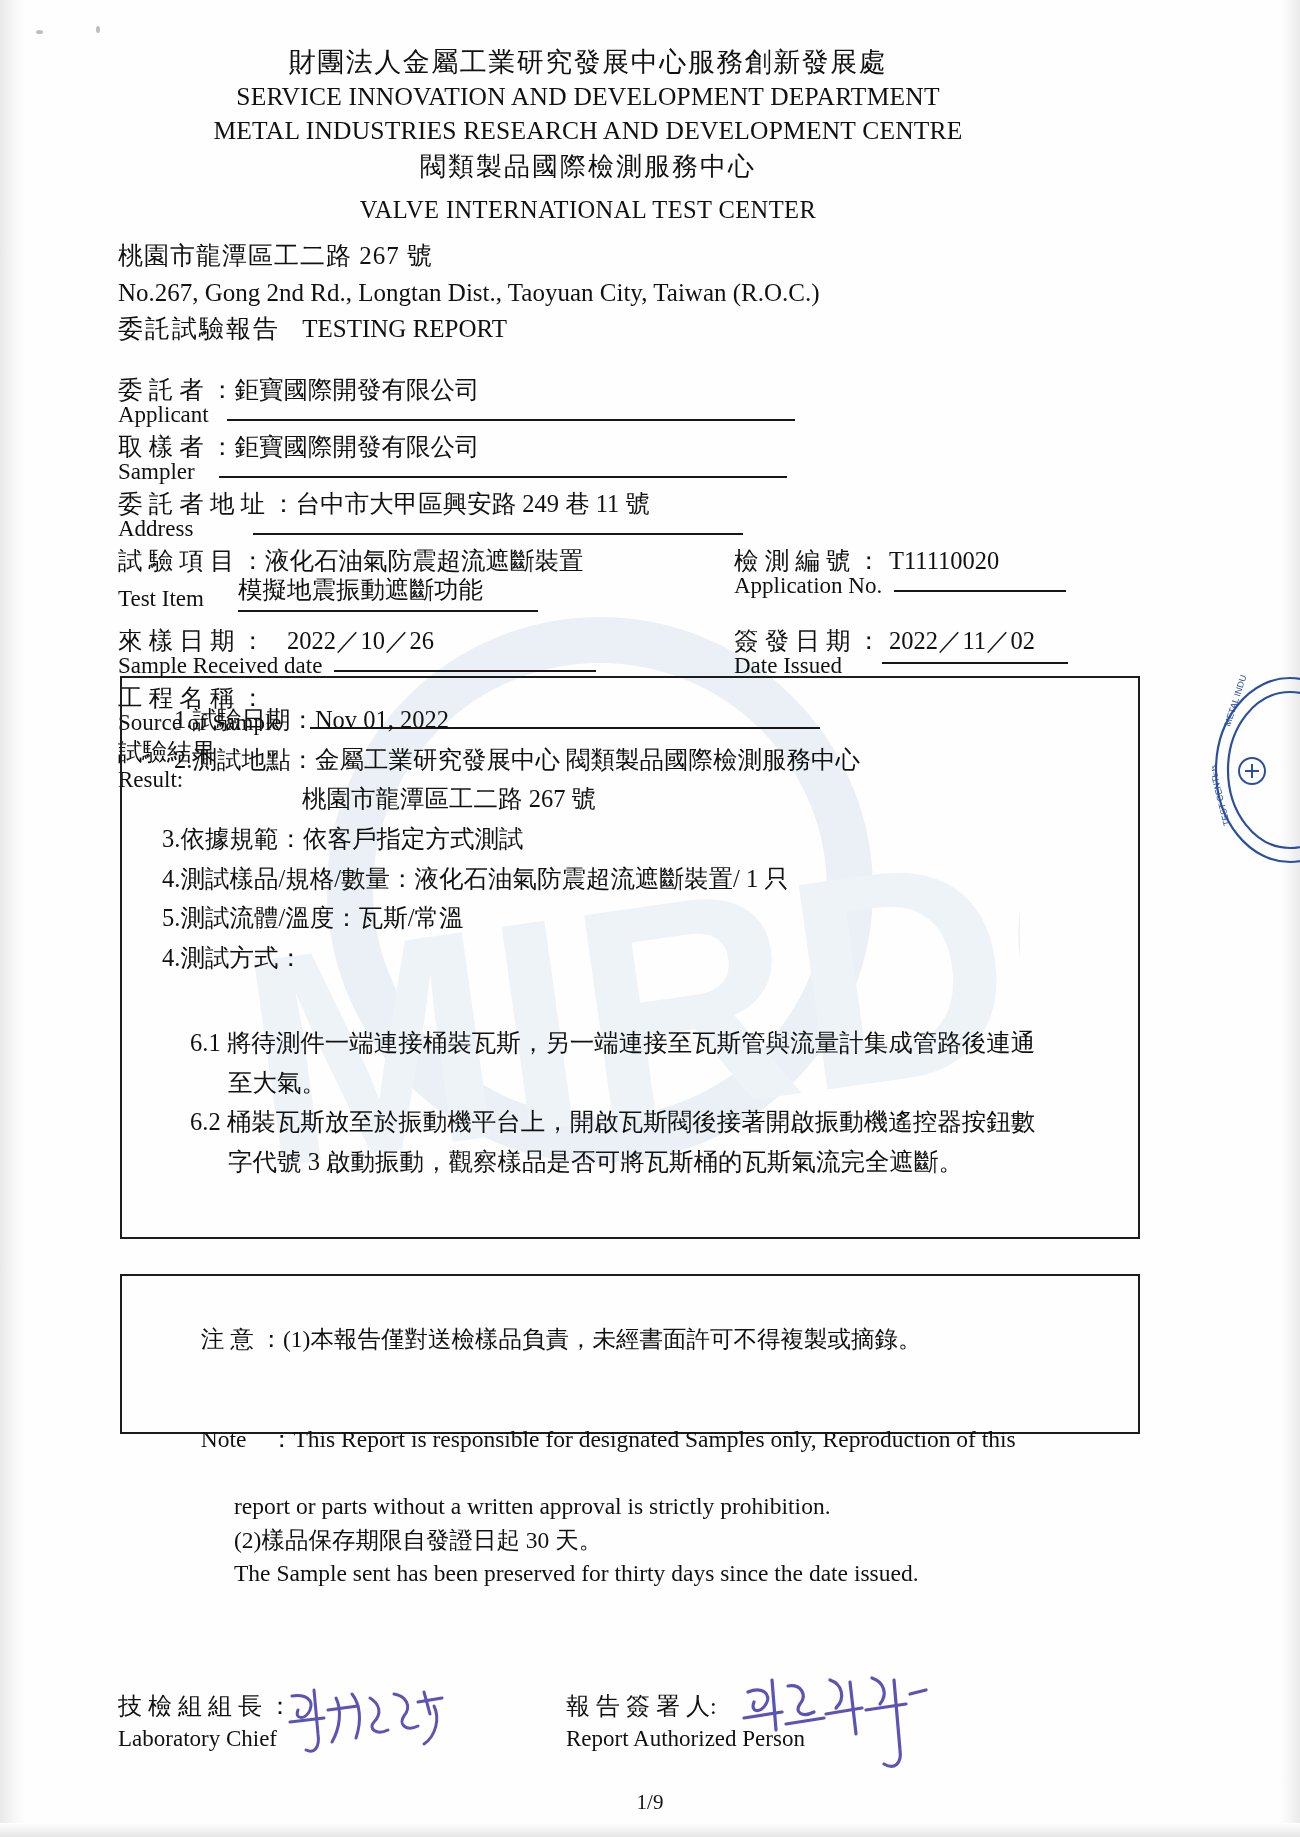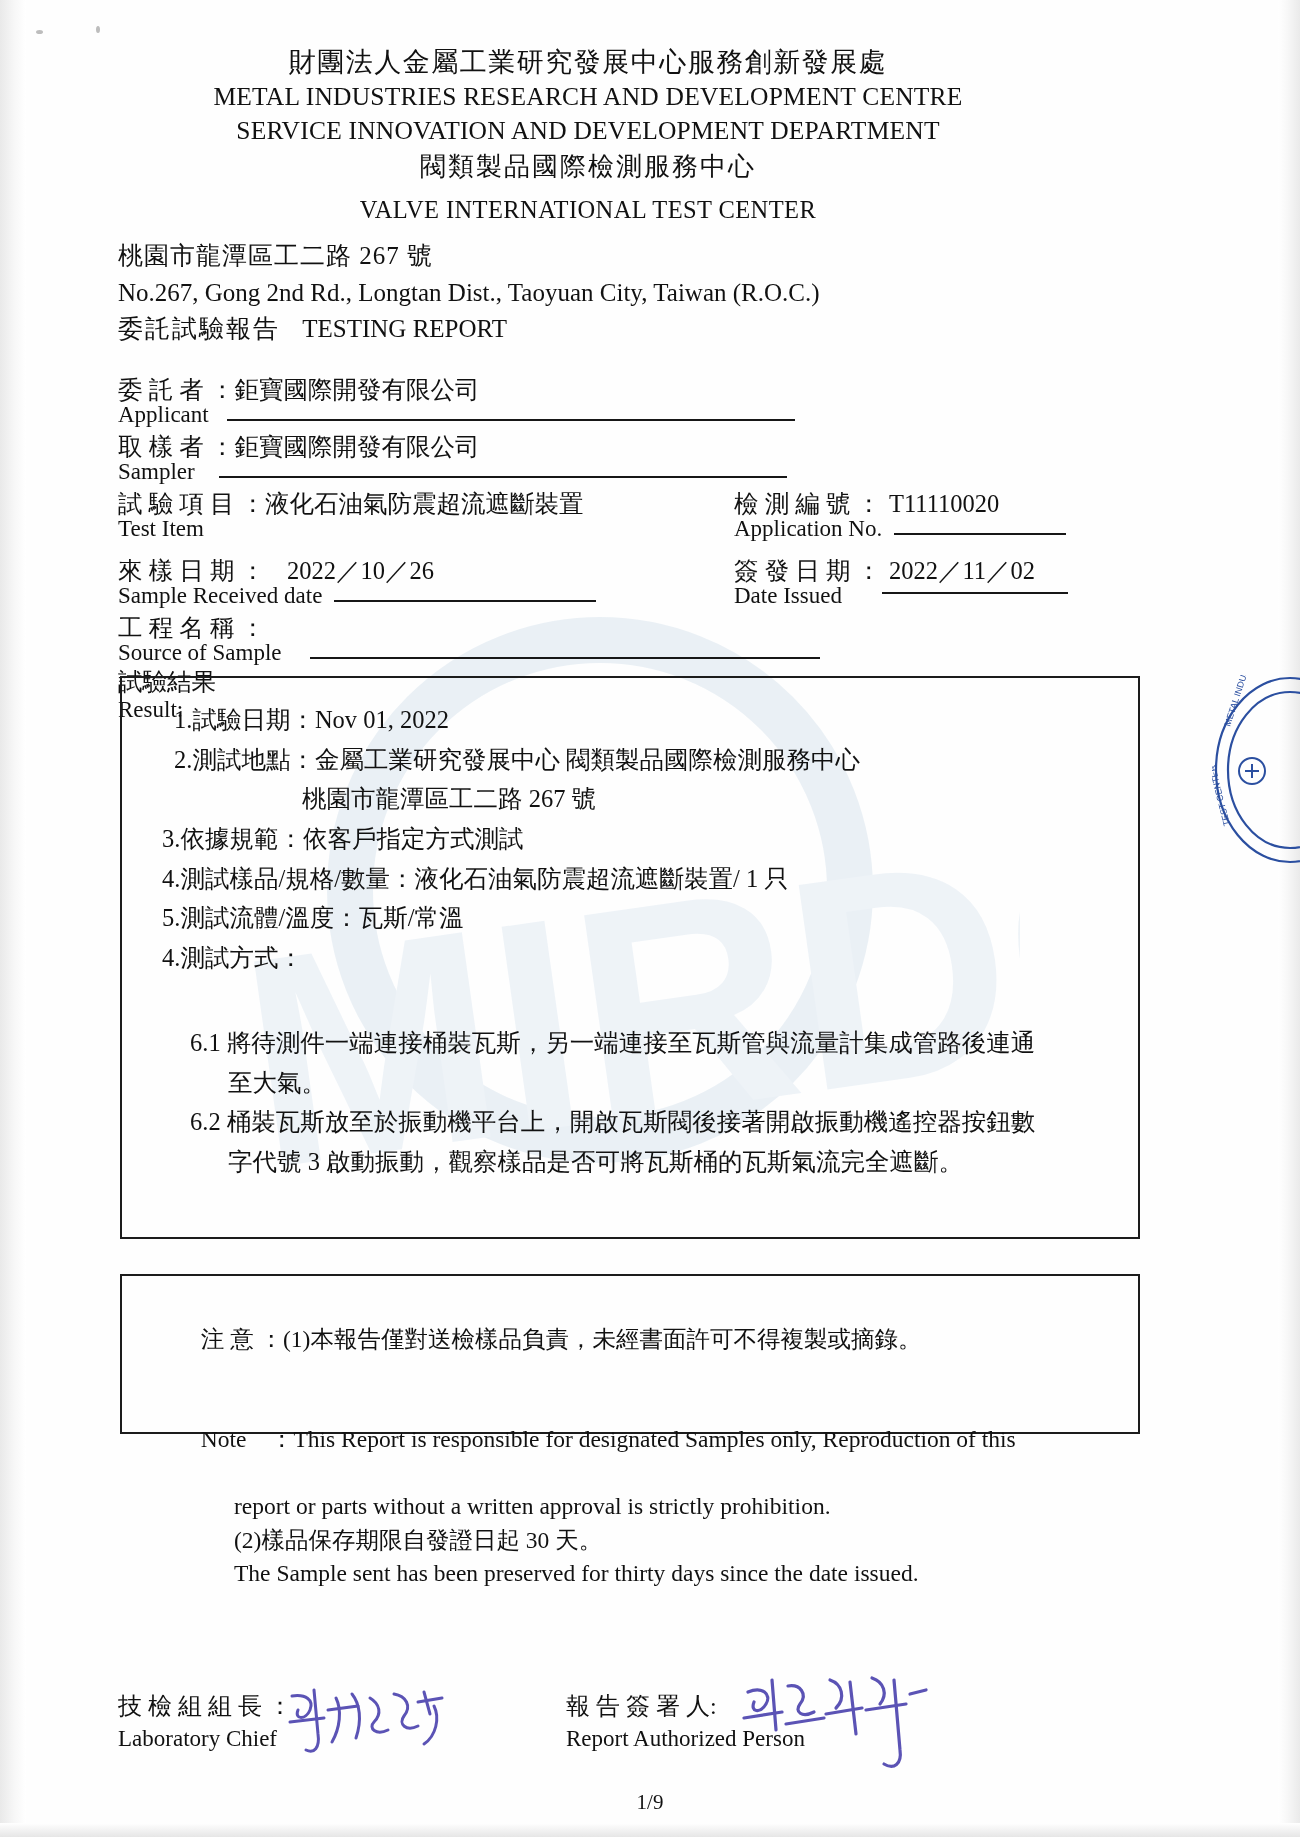--- a/index.html
+++ b/index.html
@@ -140,22 +140,22 @@
         <circle cx="40" cy="96" r="13"></circle>
         <path d="M33 96 h14 M40 89 v14"></path>
       </g>
     </svg>
   </div>
 
   <div class="content">
 
     <div class="hdr">
       <div class="cn1">財團法人金屬工業研究發展中心服務創新發展處</div>
+      <div class="en1">SERVICE INNOVATION AND DEVELOPMENT DEPARTMENT</div>
       <div class="en1">METAL INDUSTRIES RESEARCH AND DEVELOPMENT CENTRE</div>
-      <div class="en1">SERVICE INNOVATION AND DEVELOPMENT DEPARTMENT</div>
       <div class="cn2">閥類製品國際檢測服務中心</div>
       <div class="en2">VALVE INTERNATIONAL TEST CENTER</div>
     </div>
 
     <div class="addr">
       <div class="l cn">桃園市龍潭區工二路 267 號</div>
       <div class="l">No.267, Gong 2nd Rd., Longtan Dist., Taoyuan City, Taiwan (R.O.C.)</div>
       <div class="l">
         <span class="spread">委託試驗報告</span>
         <span style="display:inline-block;width:16px"></span><span>TESTING REPORT</span>
@@ -179,29 +179,43 @@
         <div class="line1">
           <span class="cn-label">取 樣 者 ：</span>
           <span class="value">鉅寶國際開發有限公司</span>
         </div>
         <div class="line2" style="margin-top:-4px;">
           <span class="en-label">Sampler</span>
           <span class="underline" style="max-width:568px;margin-left:24px;"></span>
         </div>
       </div>
 
+      <div class="field" style="margin-top:2px;">
+        <div class="line1">
+          <span class="cn-label">委 託 者 地 址 ：</span>
+          <span class="value">台中市大甲區興安路 249 巷 11 號</span>
+        </div>
+        <div class="line2" style="margin-top:-4px;">
+          <span class="en-label">Address</span>
+          <span class="underline" style="max-width:490px;margin-left:60px;"></span>
+        </div>
+      </div>
 
       <div class="two-col" style="margin-top:2px;">
         <div class="col-l">
           <div class="line1" style="display:flex;align-items:baseline;">
             <span class="cn-label">試 驗 項 目 ：</span>
             <span class="value">液化石油氣防震超流遮斷裝置</span>
           </div>
           <div style="display:flex;align-items:flex-end;margin-top:-4px;">
             <span class="en-label">Test Item</span>
+            <span style="display:block;margin-left:34px;">
+              <span class="value">模擬地震振動遮斷功能</span>
+              <span style="display:block;width:300px;border-bottom:2.4px solid #171717;margin-top:4px;"></span>
+            </span>
           </div>
         </div>
         <div class="col-r" style="margin-left:56px;">
           <div style="display:flex;align-items:baseline;">
             <span class="cn-label">檢 測 編 號 ：</span>
             <span class="value" style="margin-left:8px;">T11110020</span>
           </div>
           <div style="display:flex;align-items:flex-end;margin-top:-4px;">
             <span class="en-label">Application No.</span>
             <span style="display:block;width:172px;border-bottom:2.4px solid #171717;margin-left:12px;margin-bottom:7px;"></span>

